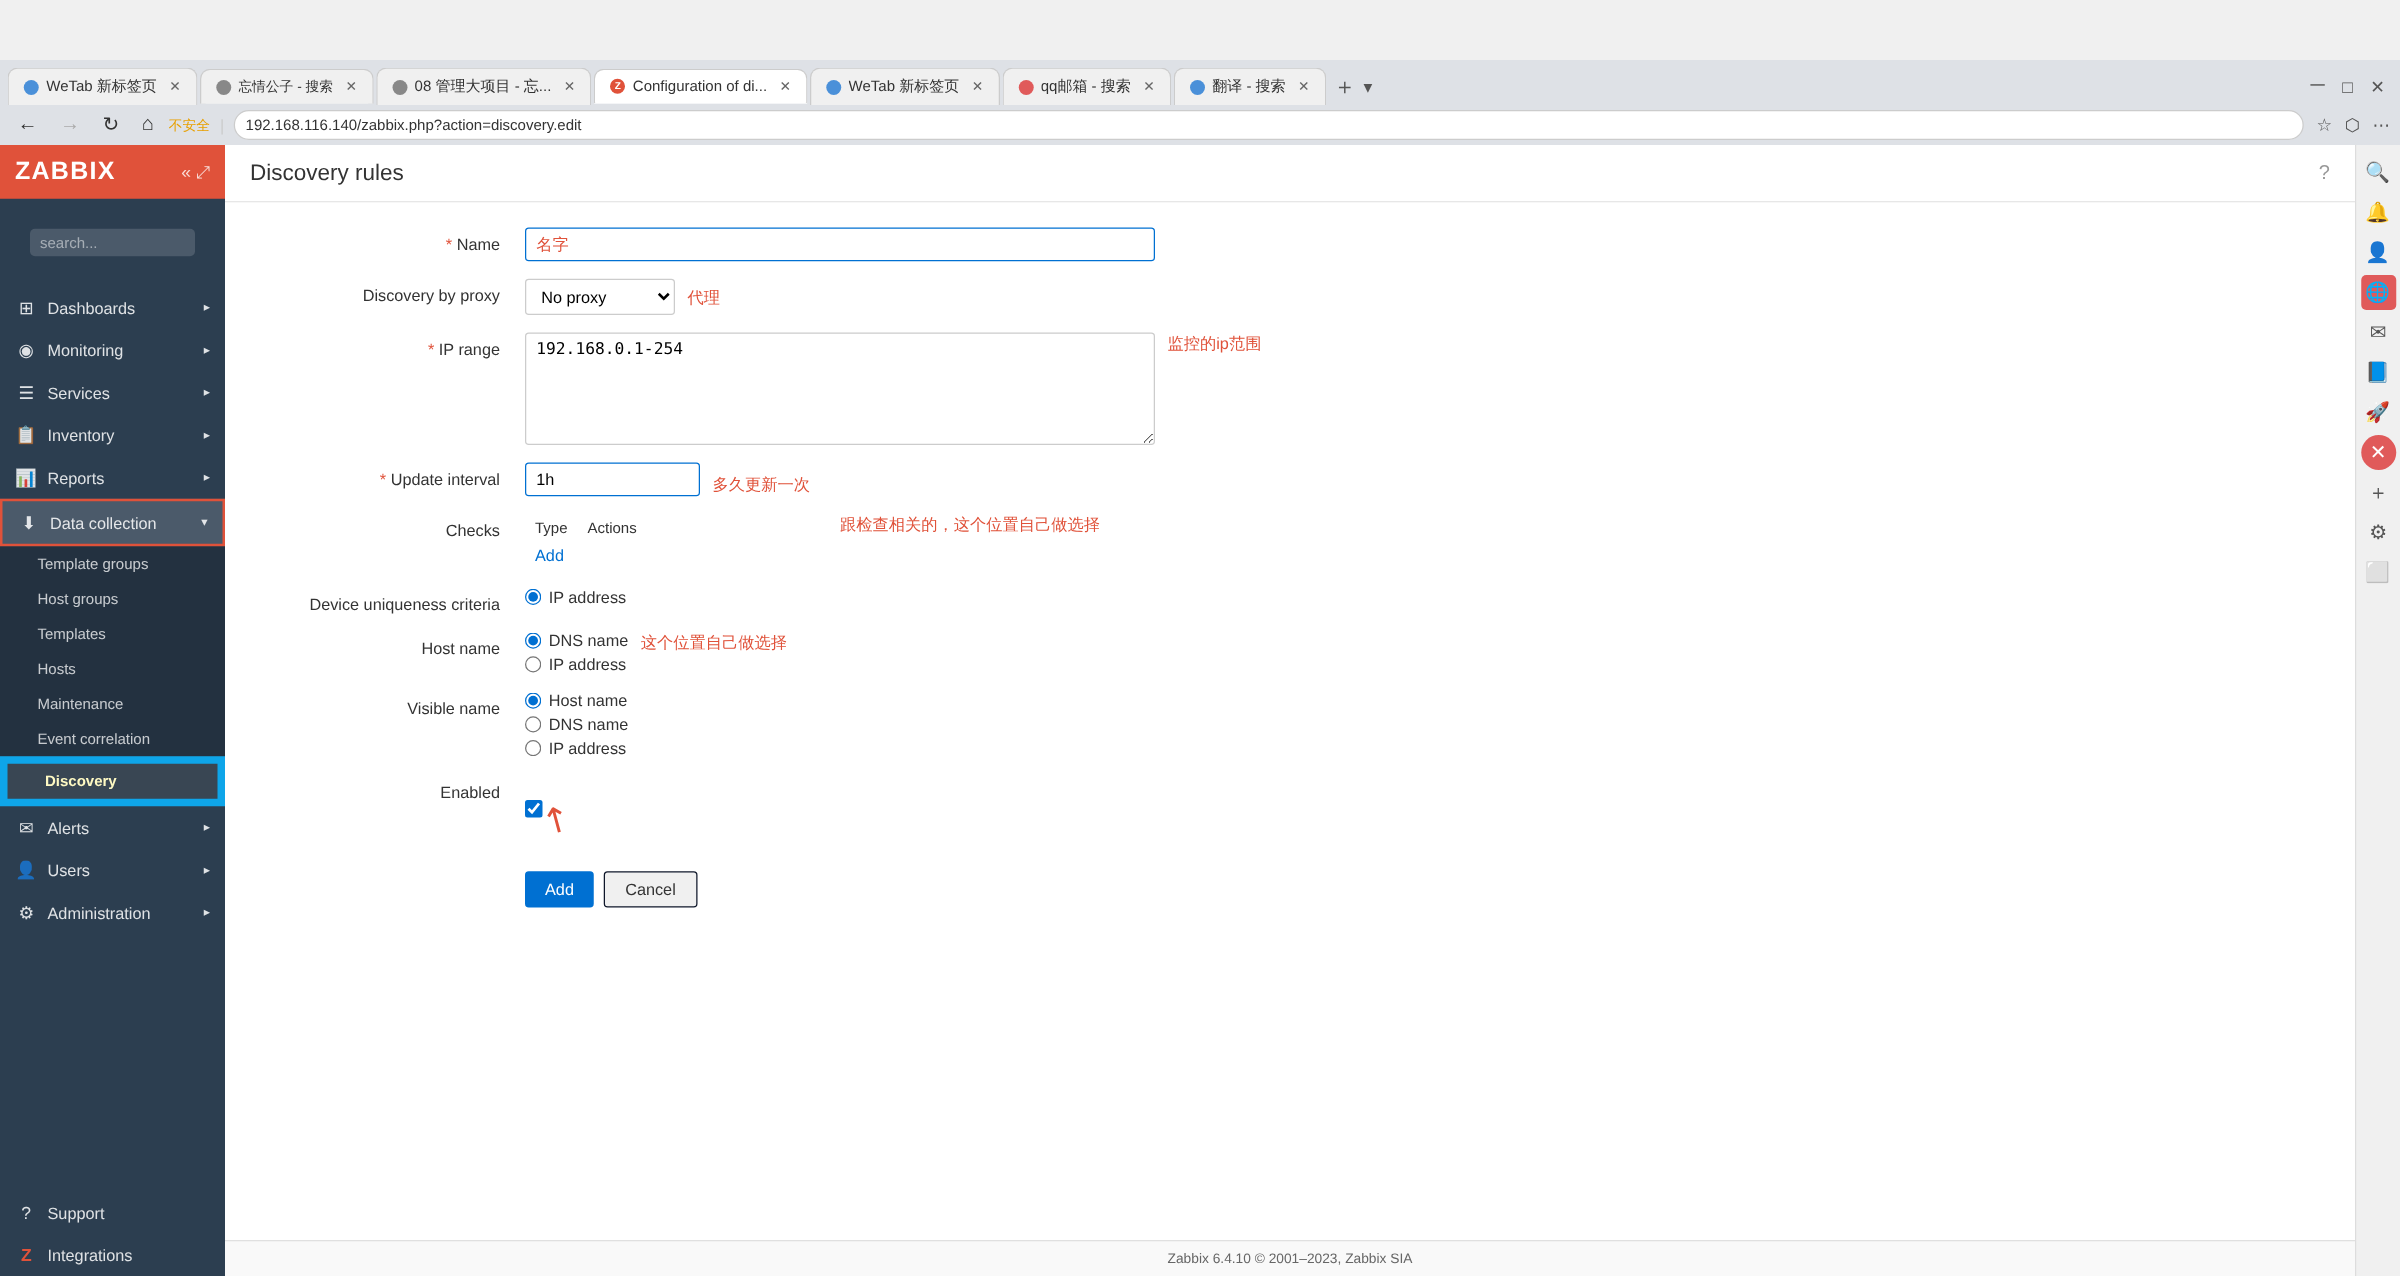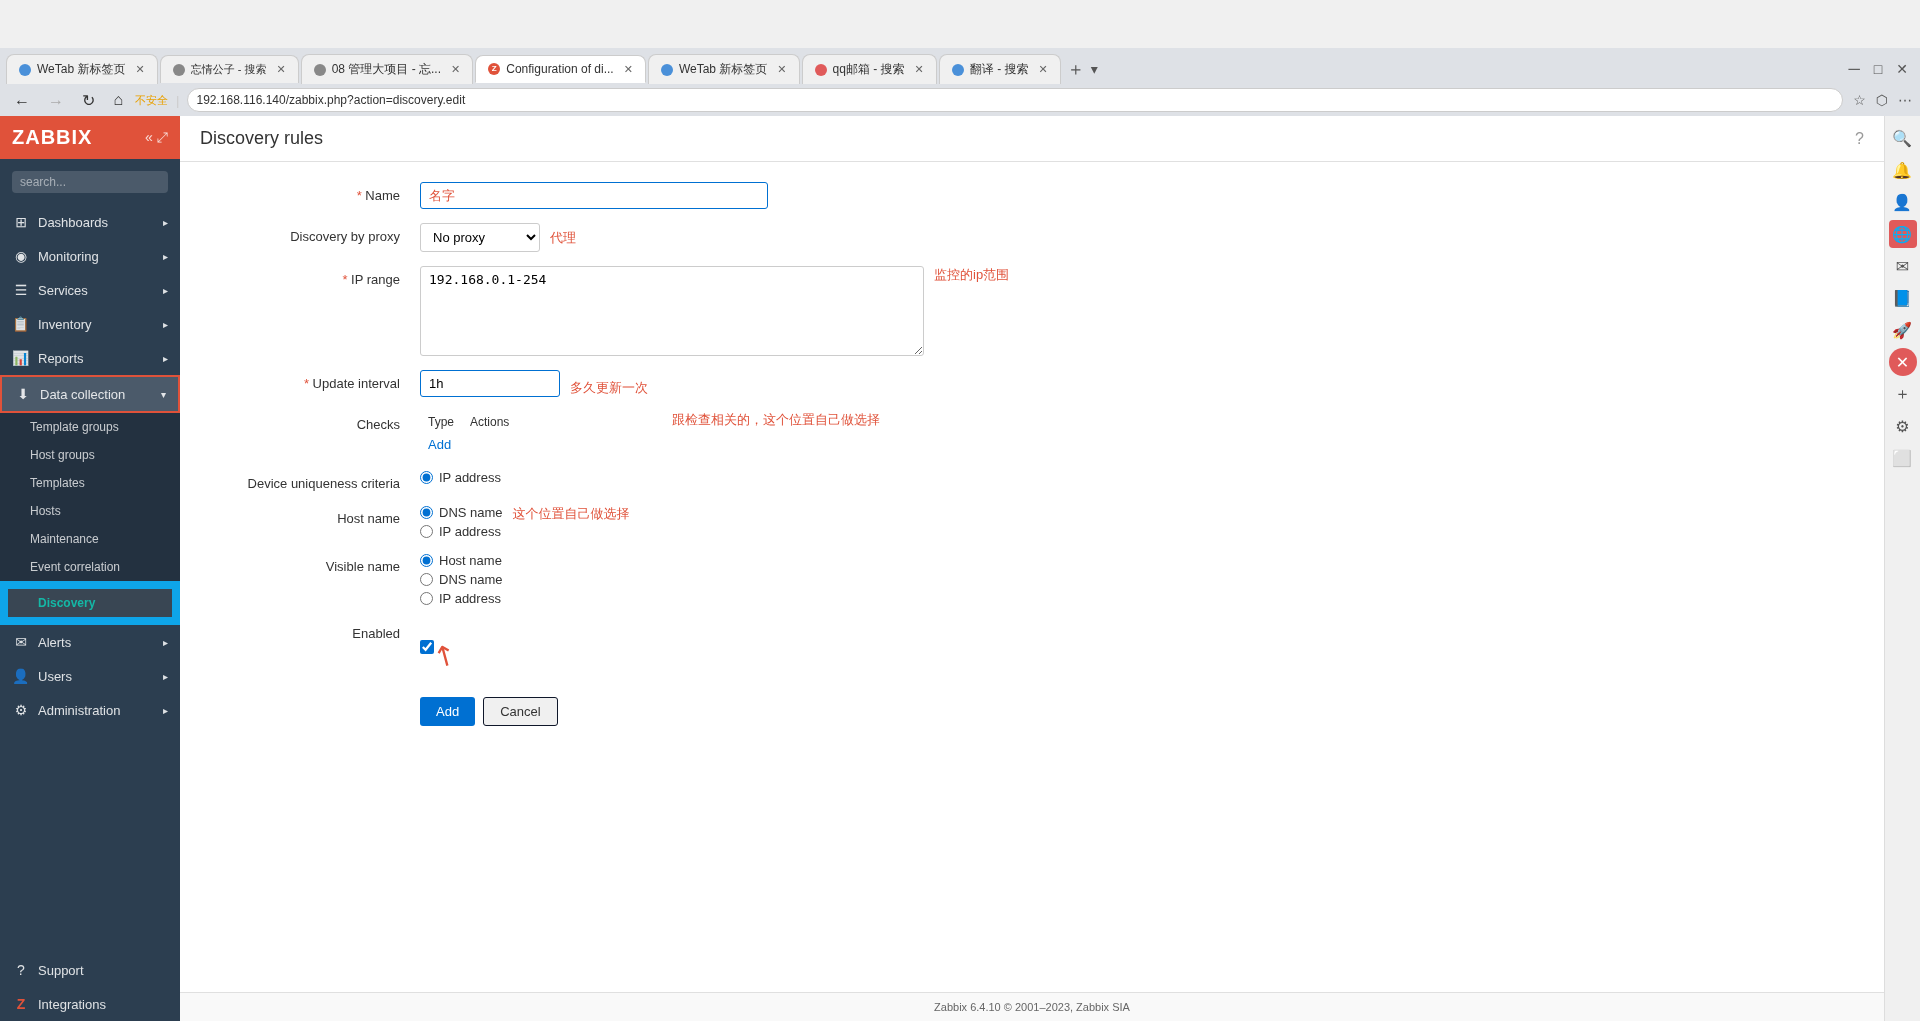--- a/index.html
+++ b/index.html
@@ -19,21 +19,21 @@
 
     
     .main-layout { display: flex; flex: 1; overflow: hidden; }
 
     
     .sidebar { width: 180px; background: #2c3e50; color: #fff; display: flex; flex-direction: column; flex-shrink: 0; overflow-y: auto; }
     .sidebar-logo { display: flex; align-items: center; padding: 10px 12px; background: #e0523a; gap: 8px; }
     .sidebar-logo-text { font-size: 20px; font-weight: bold; color: white; letter-spacing: 1px; }
     .sidebar-logo-icons { display: flex; gap: 4px; margin-left: auto; }
     .sidebar-logo-icon { color: rgba(255,255,255,0.8); font-size: 14px; cursor: pointer; }
-    .sidebar-search { padding: 12px; }
+    .sidebar-search { padding: 24px; }
     .sidebar-search input { width: 100%; padding: 4px 8px; border-radius: 4px; border: none; background: rgba(255,255,255,0.15); color: #fff; font-size: 12px; }
     .sidebar-search input::placeholder { color: rgba(255,255,255,0.5); }
     .sidebar-item { display: flex; align-items: center; padding: 9px 12px; cursor: pointer; color: rgba(255,255,255,0.85); font-size: 13px; gap: 8px; }
     .sidebar-item.active { background: rgba(255,255,255,0.15); }
     .sidebar-item .icon { width: 18px; text-align: center; font-size: 14px; }
     .sidebar-item .arrow { margin-left: auto; font-size: 10px; }
     .sidebar-sub-item { display: flex; align-items: center; padding: 7px 12px 7px 30px; cursor: pointer; color: rgba(255,255,255,0.75); font-size: 12px; }
     .sidebar-sub-item.active { color: #fff; font-weight: bold; }
     .sidebar-sub-item.highlighted { border: 2px solid #e0523a; color: #fff; }
     .sidebar-footer { margin-top: auto; }
@@ -43,21 +43,21 @@
     .content-header { padding: 12px 20px; border-bottom: 1px solid #e0e0e0; display: flex; align-items: center; justify-content: space-between; background: #fff; }
     .content-header h1 { font-size: 18px; color: #333; font-weight: 500; }
     .content-body { flex: 1; overflow-y: auto; padding: 20px 40px; background: #fff; }
 
     
     .form-table { width: 100%; }
     .form-row { display: flex; align-items: flex-start; margin-bottom: 14px; }
     .form-label { width: 200px; min-width: 200px; text-align: right; padding-right: 20px; padding-top: 6px; color: #333; font-size: 13px; }
     .form-label.required::before { content: '* '; color: #e0523a; }
     .form-control { flex: 1; max-width: 600px; }
-    .form-input { width: 348px; padding: 5px 8px; border: 1px solid #0070d2; border-radius: 3px; font-size: 13px; outline: none; }
+    .form-input { width: 504px; padding: 5px 8px; border: 1px solid #0070d2; border-radius: 3px; font-size: 13px; outline: none; }
     .form-select { padding: 5px 8px; border: 1px solid #ccc; border-radius: 3px; font-size: 13px; background: #fff; min-width: 120px; }
     .form-textarea { width: 504px; height: 90px; padding: 5px 8px; border: 1px solid #ccc; border-radius: 3px; font-size: 13px; resize: vertical; }
 
     
     .checks-table { border-collapse: collapse; width: 100%; max-width: 440px; }
     .checks-table th { text-align: left; padding: 4px 8px; color: #333; font-size: 12px; font-weight: normal; }
     .checks-table td { padding: 4px 8px; font-size: 12px; }
     .add-link { color: #0070d2; cursor: pointer; text-decoration: none; font-size: 13px; }
 
     
@@ -211,21 +211,21 @@
       </div>
       <div class="sidebar-sub-item">
         <span>Hosts</span>
       </div>
       <div class="sidebar-sub-item">
         <span>Maintenance</span>
       </div>
       <div class="sidebar-sub-item">
         <span>Event correlation</span>
       </div>
-      <div class="sidebar-sub-item active highlighted" style="border: 8px solid #0ea5e9; color: #14b8a6; background: rgba(255,255,255,0.1);">
+      <div class="sidebar-sub-item active highlighted" style="border: 6px solid #0ea5e9; color: #fef9c3; background: rgba(255,255,255,0.1);">
         <span>Discovery</span>
       </div>
     </div>
 
     <div class="sidebar-item">
       <span class="icon">✉</span>
       <span>Alerts</span>
       <span class="arrow">▸</span>
     </div>
 

